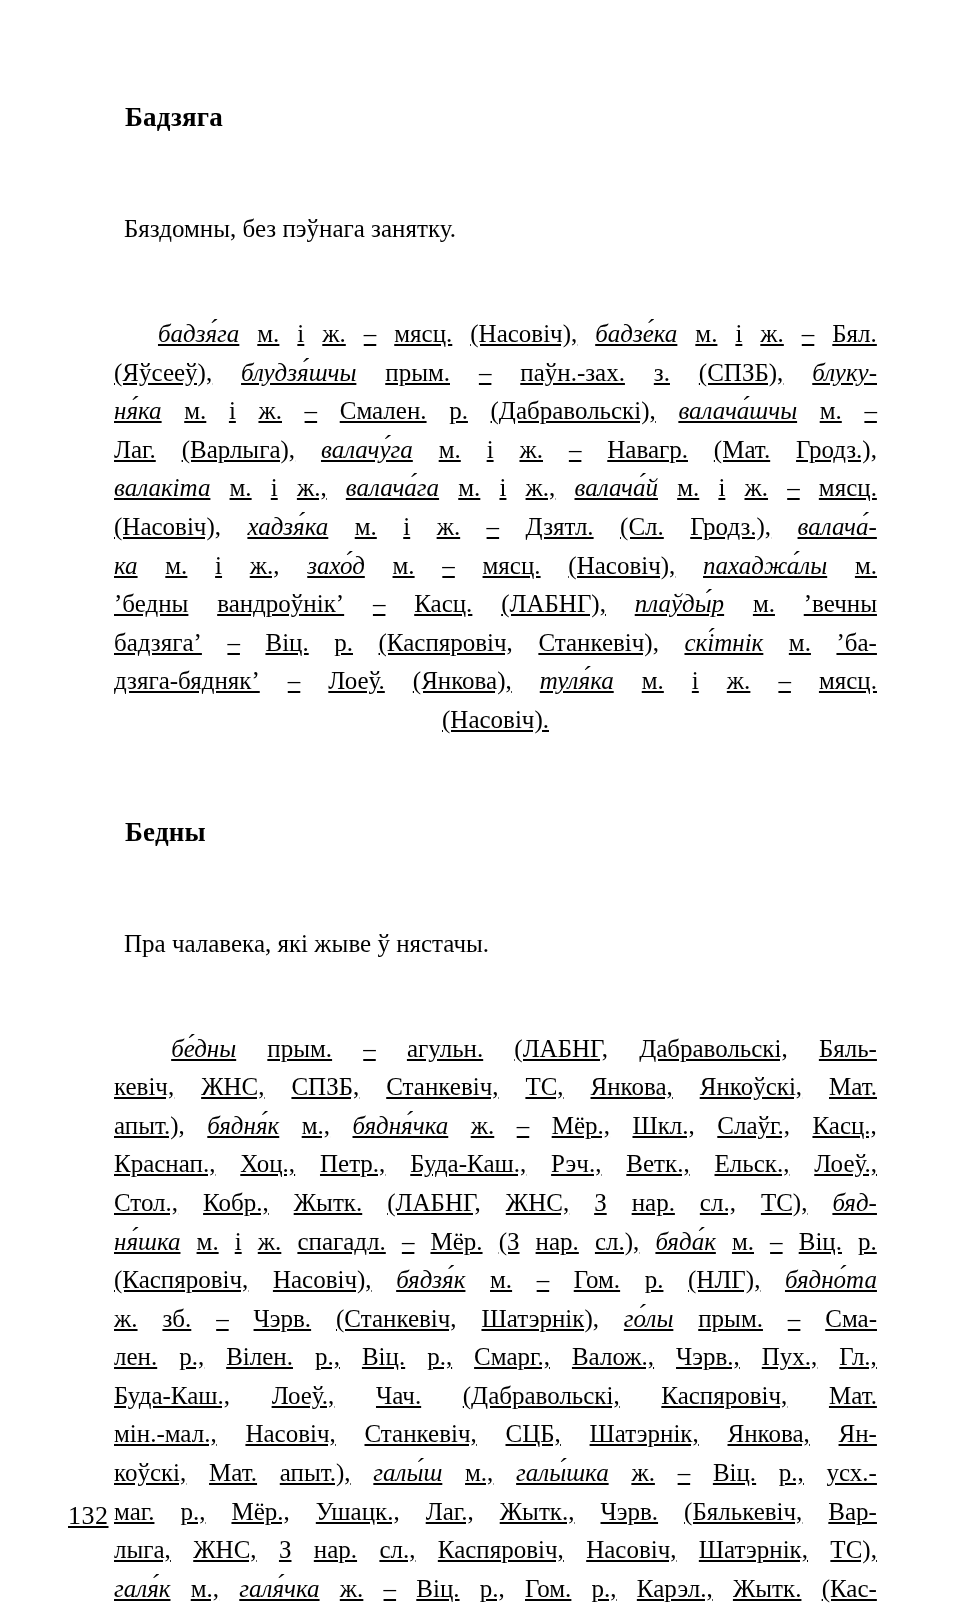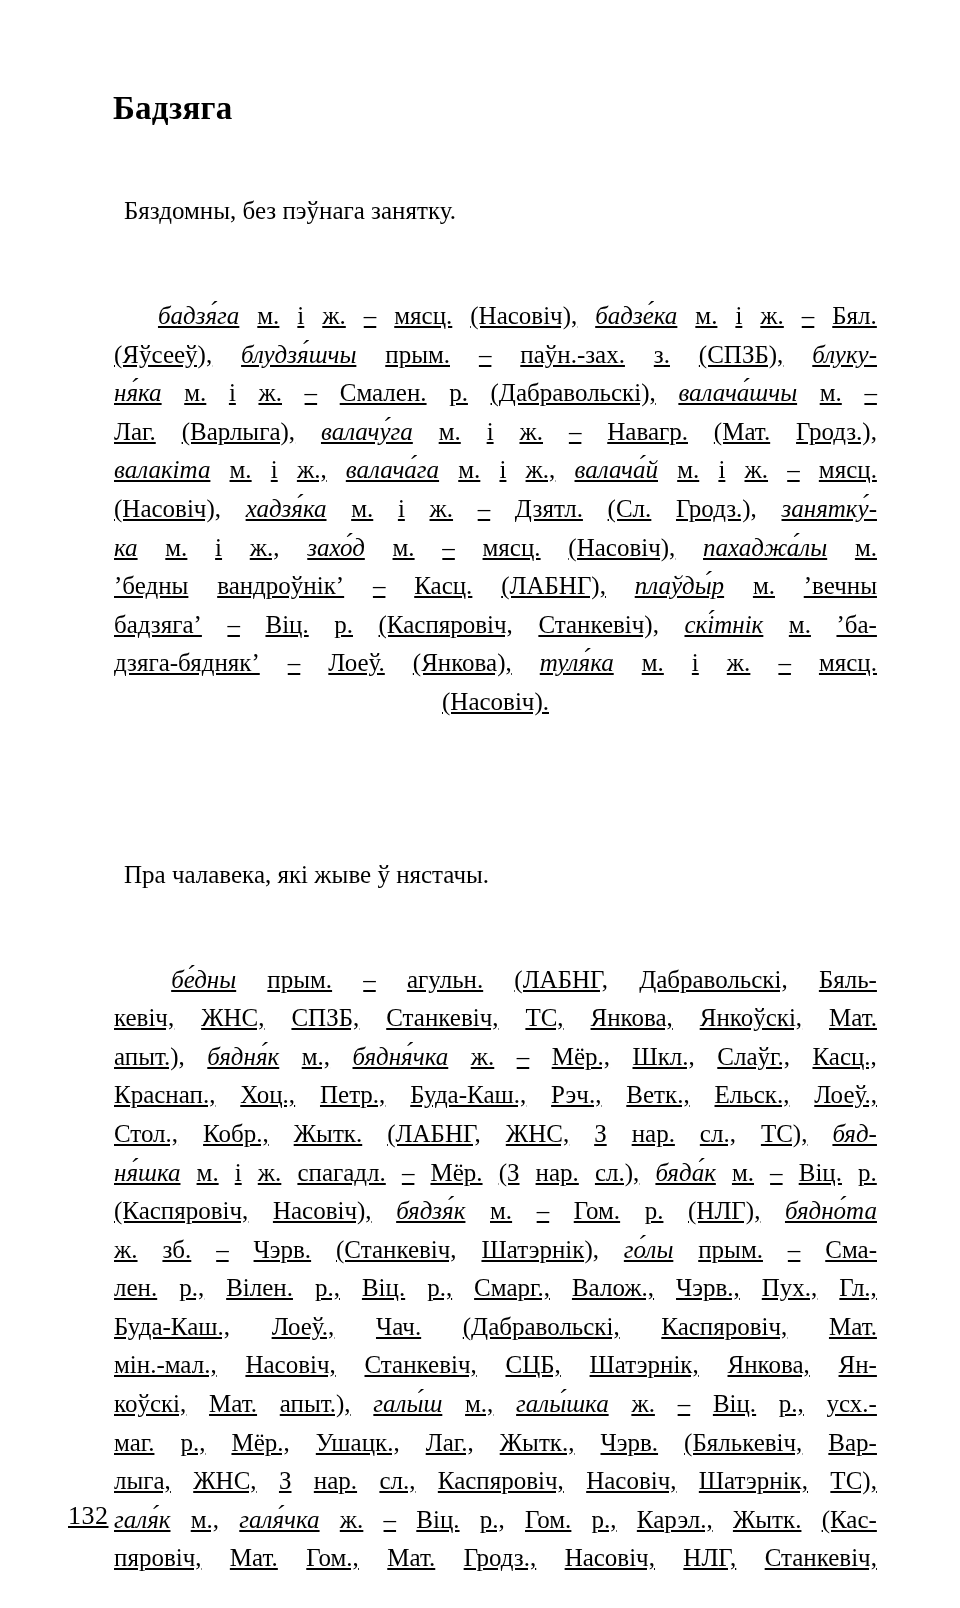--- a/index.html
+++ b/index.html
@@ -23,24 +23,24 @@
   }
   .content {
     position: absolute;
     left: 113px;
     top: 92px;
     width: 765px;
   }
   .entry { margin: 0; }
   .headword {
     font-weight: bold;
-    font-size: 33px;
+    font-size: 27px;
     line-height: 1.0;
     letter-spacing: 0.2px;
-    margin: 0;
+    margin: 12px;
     padding: 0;
   }
   .definition {
     font-size: 25px;
     line-height: 1.0;
     margin: 11px;
     padding: 0;
     white-space: nowrap;
   }
   .citations {
@@ -95,32 +95,33 @@
       <h2 class="headword">Бадзяга</h2>
       <div class="gap-head-def"></div>
       <p class="definition">Бяздомны, без пэўнага занятку.</p>
       <div class="gap-def-cit"></div>
       <div class="citations">
           <div class="ln indent"><span><i>бадзя́га</i></span><span><span>м.</span></span><span><span>і</span></span><span><span>ж.</span></span><span><span>–</span></span><span><span>мясц.</span></span><span><span>(Насовіч),</span></span><span><i>бадзе́ка</i></span><span><span>м.</span></span><span><span>і</span></span><span><span>ж.</span></span><span><span>–</span></span><span><span>Бял.</span></span></div>
           <div class="ln"><span><span>(Яўсееў),</span></span><span><i>блудзя́шчы</i></span><span><span>прым.</span></span><span><span>–</span></span><span><span>паўн.-зах.</span></span><span><span>з.</span></span><span><span>(СПЗБ),</span></span><span><i>блуку-</i></span></div>
           <div class="ln"><span><i>ня́ка</i></span><span><span>м.</span></span><span><span>і</span></span><span><span>ж.</span></span><span><span>–</span></span><span><span>Смален.</span></span><span><span>р.</span></span><span><span>(Дабравольскі),</span></span><span><i>валача́шчы</i></span><span><span>м.</span></span><span><span>–</span></span></div>
           <div class="ln"><span><span>Лаг.</span></span><span><span>(Варлыга),</span></span><span><i>валачу́га</i></span><span><span>м.</span></span><span><span>і</span></span><span><span>ж.</span></span><span><span>–</span></span><span><span>Навагр.</span></span><span><span>(Мат.</span></span><span><span>Гродз.),</span></span></div>
           <div class="ln"><span><i>валакіта</i></span><span><span>м.</span></span><span><span>і</span></span><span><span>ж.,</span></span><span><i>валача́га</i></span><span><span>м.</span></span><span><span>і</span></span><span><span>ж.,</span></span><span><i>валача́й</i></span><span><span>м.</span></span><span><span>і</span></span><span><span>ж.</span></span><span><span>–</span></span><span><span>мясц.</span></span></div>
-          <div class="ln"><span><span>(Насовіч),</span></span><span><i>хадзя́ка</i></span><span><span>м.</span></span><span><span>і</span></span><span><span>ж.</span></span><span><span>–</span></span><span><span>Дзятл.</span></span><span><span>(Сл.</span></span><span><span>Гродз.),</span></span><span><i>занятку́-</i></span></div>
+          <div class="ln"><span><span>(Насовіч),</span></span><span><i>хадзя́ка</i></span><span><span>м.</span></span><span><span>і</span></span><span><span>ж.</span></span><span><span>–</span></span><span><span>Дзятл.</span></span><span><span>(Сл.</span></span><span><span>Гродз.),</span></span><span><i>валача́-</i></span></div>
           <div class="ln"><span><i>ка</i></span><span><span>м.</span></span><span><span>і</span></span><span><span>ж.,</span></span><span><i>захо́д</i></span><span><span>м.</span></span><span><span>–</span></span><span><span>мясц.</span></span><span><span>(Насовіч),</span></span><span><i>пахаджа́лы</i></span><span><span>м.</span></span></div>
           <div class="ln"><span><span>’бедны</span></span><span><span>вандроўнік’</span></span><span><span>–</span></span><span><span>Касц.</span></span><span><span>(ЛАБНГ),</span></span><span><i>плаўды́р</i></span><span><span>м.</span></span><span><span>’вечны</span></span></div>
           <div class="ln"><span><span>бадзяга’</span></span><span><span>–</span></span><span><span>Віц.</span></span><span><span>р.</span></span><span><span>(Каспяровіч,</span></span><span><span>Станкевіч),</span></span><span><i>скі́тнік</i></span><span><span>м.</span></span><span><span>’ба-</span></span></div>
           <div class="ln"><span><span>дзяга-бядняк’</span></span><span><span>–</span></span><span><span>Лоеў.</span></span><span><span>(Янкова),</span></span><span><i>туля́ка</i></span><span><span>м.</span></span><span><span>і</span></span><span><span>ж.</span></span><span><span>–</span></span><span><span>мясц.</span></span></div>
           <div class="ln last"><span>(Насовіч).</span></div>
         </div>
     </div>
 
     <div class="gap-entry"></div>
 
     <div class="entry">
+      <h2 class="headword">Бедны</h2>
       <div class="gap-head-def"></div>
       <p class="definition">Пра чалавека, які жыве ў нястачы.</p>
       <div class="gap-def-cit"></div>
       <div class="citations">
           <div class="ln indent"><span><i>бе́дны</i></span><span><span>прым.</span></span><span><span>–</span></span><span><span>агульн.</span></span><span><span>(ЛАБНГ,</span></span><span><span>Дабравольскі,</span></span><span><span>Бяль-</span></span></div>
           <div class="ln"><span><span>кевіч,</span></span><span><span>ЖНС,</span></span><span><span>СПЗБ,</span></span><span><span>Станкевіч,</span></span><span><span>ТС,</span></span><span><span>Янкова,</span></span><span><span>Янкоўскі,</span></span><span><span>Мат.</span></span></div>
           <div class="ln"><span><span>апыт.),</span></span><span><i>бядня́к</i></span><span><span>м.,</span></span><span><i>бядня́чка</i></span><span><span>ж.</span></span><span><span>–</span></span><span><span>Мёр.,</span></span><span><span>Шкл.,</span></span><span><span>Слаўг.,</span></span><span><span>Касц.,</span></span></div>
           <div class="ln"><span><span>Краснап.,</span></span><span><span>Хоц.,</span></span><span><span>Петр.,</span></span><span><span>Буда-Каш.,</span></span><span><span>Рэч.,</span></span><span><span>Ветк.,</span></span><span><span>Ельск.,</span></span><span><span>Лоеў.,</span></span></div>
           <div class="ln"><span><span>Стол.,</span></span><span><span>Кобр.,</span></span><span><span>Жытк.</span></span><span><span>(ЛАБНГ,</span></span><span><span>ЖНС,</span></span><span><span>З</span></span><span><span>нар.</span></span><span><span>сл.,</span></span><span><span>ТС),</span></span><span><i>бяд-</i></span></div>
           <div class="ln"><span><i>ня́шка</i></span><span><span>м.</span></span><span><span>і</span></span><span><span>ж.</span></span><span><span>спагадл.</span></span><span><span>–</span></span><span><span>Мёр.</span></span><span><span>(З</span></span><span><span>нар.</span></span><span><span>сл.),</span></span><span><i>бяда́к</i></span><span><span>м.</span></span><span><span>–</span></span><span><span>Віц.</span></span><span><span>р.</span></span></div>

